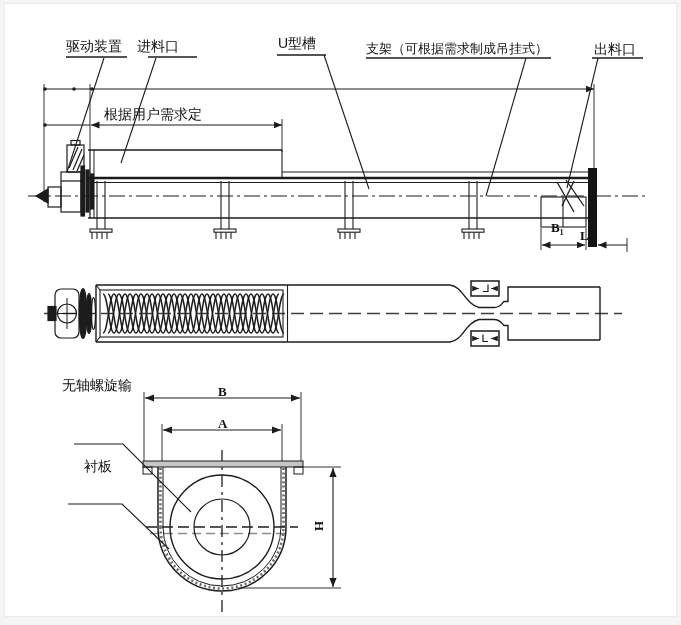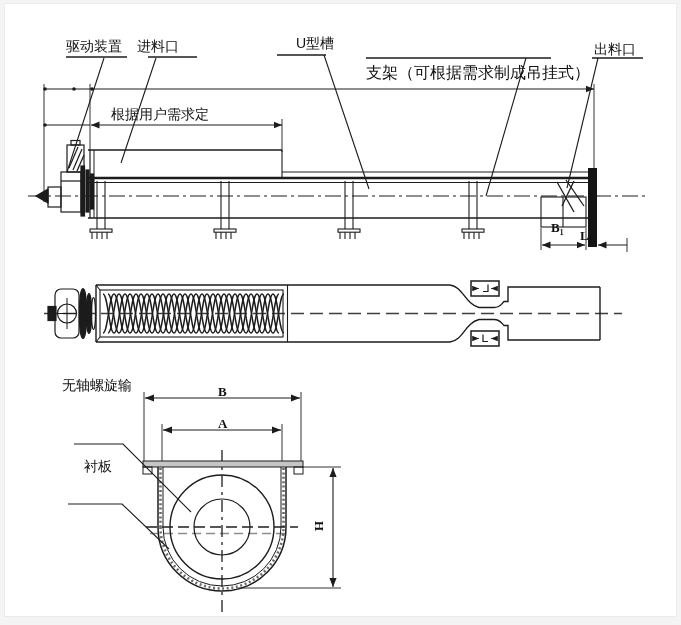--- a/index.html
+++ b/index.html
@@ -3,21 +3,21 @@
 <meta charset="utf-8">
 <style>
   html,body{margin:0;padding:0;}
   #stage{position:relative;width:681px;height:625px;background:#f4f4f4;overflow:hidden;
          font-family:"Liberation Sans","DejaVu Sans",sans-serif;padding-left:14px;}
   #canvas{position:absolute;left:4px;top:3px;width:673px;height:614px;background:#ffffff;
           border:1px solid #ececec;box-sizing:border-box;}
   #art{position:absolute;left:0;top:0;}
   .lbl{position:absolute;color:#111;font-size:14px;letter-spacing:0px;white-space:nowrap;
        line-height:16px;}
-  .lbl.small{font-size:16px;margin-top:24px;}
+  .lbl.small{font-size:13px;}
   .dim{position:absolute;color:#111;font-family:"Liberation Serif","DejaVu Serif","DejaVu Sans",serif;
        font-weight:bold;font-size:13px;white-space:nowrap;line-height:14px;}
   .dim.rot{transform:rotate(90deg);transform-origin:center center;}
 </style>
 </head>
 <body>
 
 <div id="stage">
   <div id="canvas"></div>
 
@@ -277,24 +277,24 @@
 
       <g stroke-width="1.1">
         <polyline points="74,444 123,444 191,512"></polyline>
         <polyline points="68,504 122,504 169,549"></polyline>
       </g>
     </g>
   </svg>
 
   <div class="lbl" style="left:66px;top:38px">驱动装置</div>
   <div class="lbl" style="left:137px;top:38px">进料口</div>
-  <div class="lbl" style="left:296px;top:35px">U型槽</div>
+  <div class="lbl" style="left:278px;top:35px">U型槽</div>
   <div class="lbl small" style="left:366px;top:41px">支架（可根据需求制成吊挂式）</div>
   <div class="lbl" style="left:594px;top:41px">出料口</div>
-  <div class="lbl" style="left:111px;top:106px">根据用户需求定</div>
+  <div class="lbl" style="left:104px;top:106px">根据用户需求定</div>
 
   <div class="dim" style="left:551px;top:221px">B₁</div>
   <div class="dim" style="left:580px;top:229px">L₂</div>
 
   <div class="lbl" style="left:62px;top:377px">无轴螺旋输</div>
   <div class="lbl" style="left:84px;top:458px">衬板</div>
   <div class="dim" style="left:218px;top:385px">B</div>
   <div class="dim" style="left:218px;top:417px">A</div>
   <div class="dim rot" style="left:314px;top:519px">H</div>
 </div>

